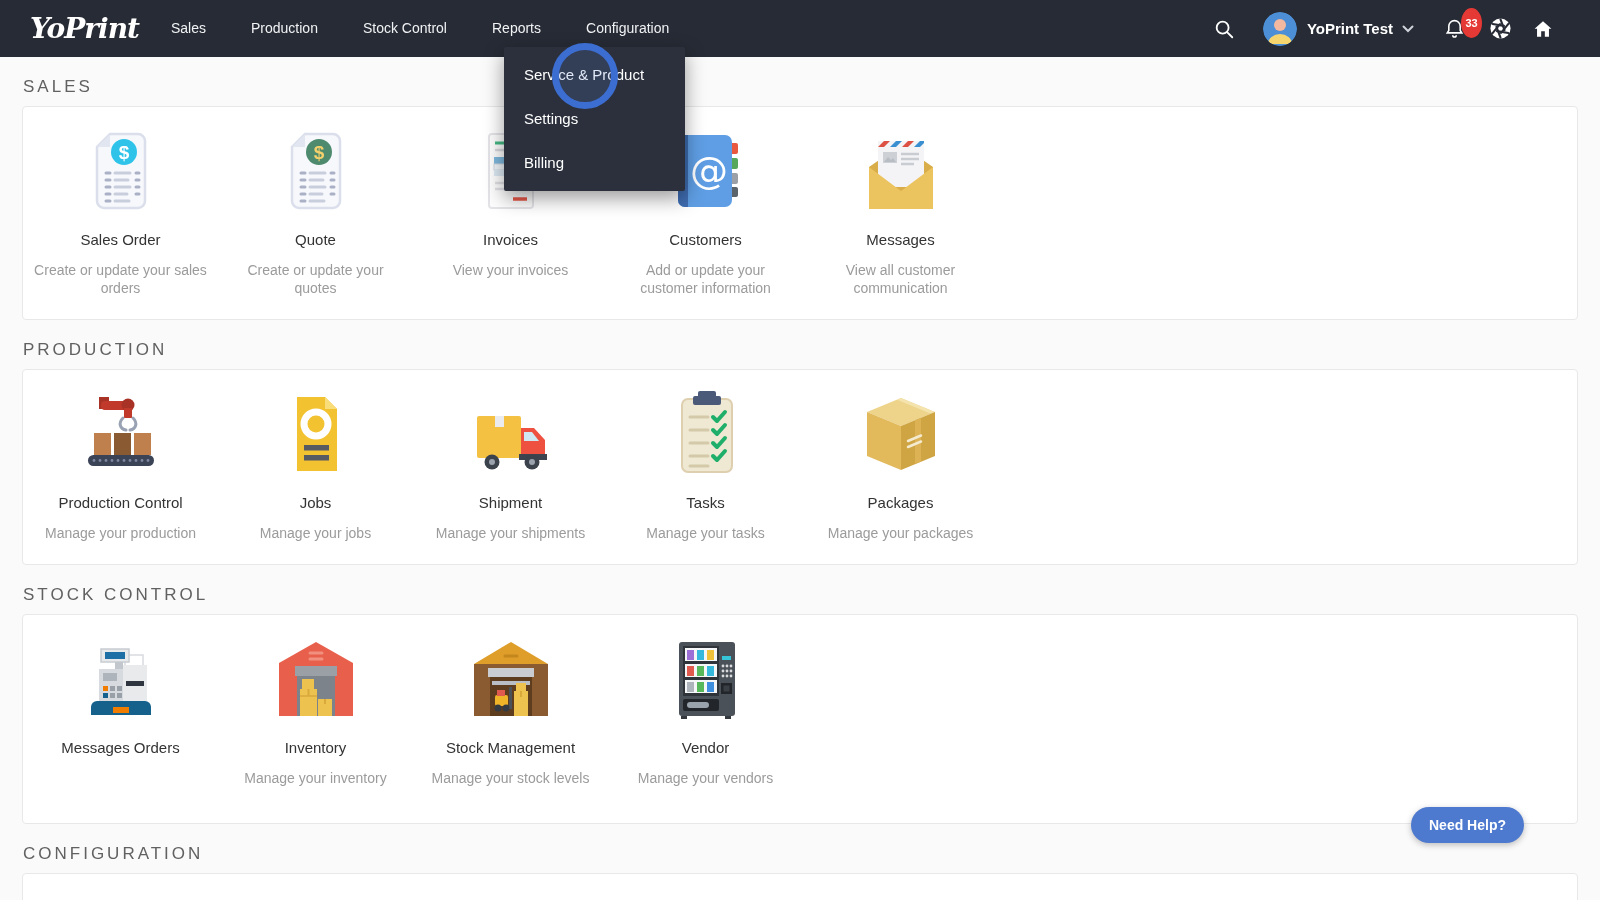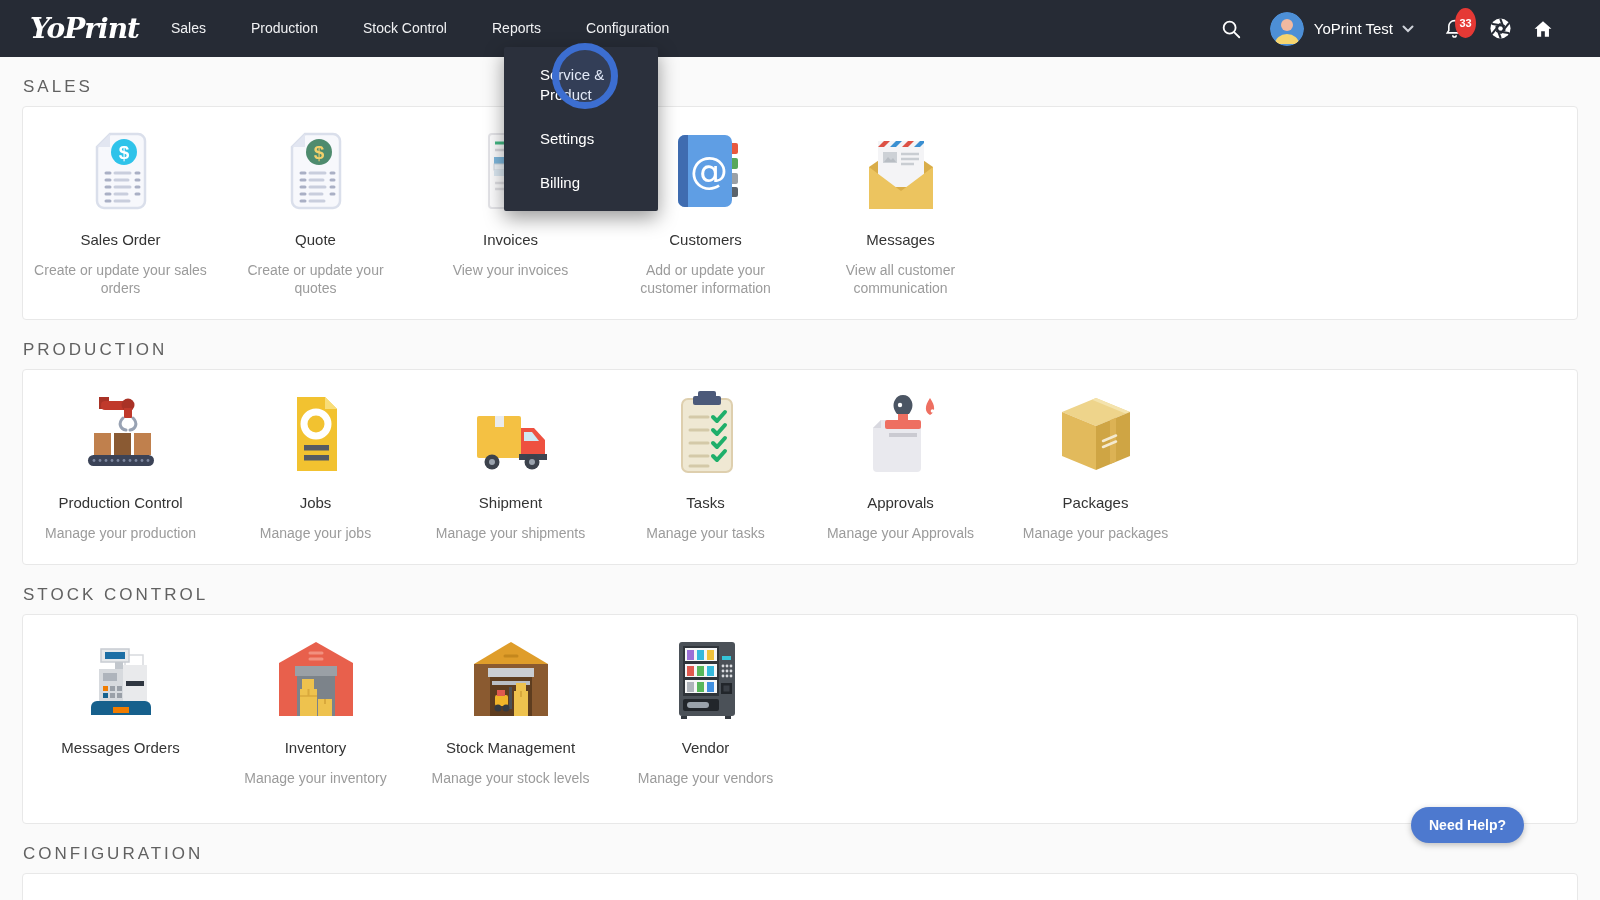--- a/index.html
+++ b/index.html
@@ -10,31 +10,31 @@
   .nav { height:57px; background:#262b35; display:flex; align-items:center;
          padding:0 46px 0 30px; position:relative; z-index:5; }
   .logo { color:#fff; font-family:"DejaVu Serif",serif; font-style:italic; font-weight:bold;
           font-size:28px; margin-right:32px; letter-spacing:-1px; cursor:pointer; }
   .nav-items { display:flex; gap:45px; }
   .nav-item { color:#f1f2f4; font-size:14px; font-weight:500; cursor:pointer; line-height:57px; }
   .nav-right { margin-left:auto; display:flex; align-items:center; }
   .icon-btn { display:flex; align-items:center; justify-content:center; cursor:pointer; }
   .search-btn { margin-right:28px; }
   .avatar { width:34px; height:34px; border-radius:50%; overflow:hidden; }
-  .user-name { color:#fff; font-size:15px; font-weight:400; margin:0 9px 0 10px; }
+  .user-name { color:#fff; font-size:15px; font-weight:700; margin:0 9px 0 10px; }
   .chev { margin-right:30px; }
   .bell-wrap { position:relative; margin-right:24px; }
-  .badge { position:absolute; top:-10px; left:11px; background:#e53935; color:#fff;
+  .badge { position:absolute; top:-10px; left:17px; background:#e53935; color:#fff;
            font-size:11px; font-weight:700; min-width:21px; height:30px; border-radius:50%;
            display:flex; align-items:center; justify-content:center; padding:0 3px; }
   .aperture { margin-right:20px; }
 
   
-  .menu { position:absolute; top:47px; left:504px; width:154px; background:#2b303c;
-          box-shadow:0 7px 20px rgba(0,0,0,.4); padding:6px 16px; z-index:10; border-radius:2px; }
+  .menu { position:absolute; top:47px; left:504px; width:181px; background:#2b303c;
+          box-shadow:0 7px 20px rgba(0,0,0,.4); padding:6px 0; z-index:10; border-radius:2px; }
   .menu-item { padding:12px 20px; color:#fff; font-size:15px; font-weight:500;
                cursor:pointer; line-height:20px; }
   .focus-ring { position:absolute; left:552px; top:43px; width:66px; height:66px;
                 border:7px solid #3c6ed1; border-radius:50%;
                 background:rgba(90,125,210,.18); z-index:11; pointer-events:none; }
 
   
   .main { padding:0 22px; }
   .section-title { font-size:17px; letter-spacing:3px; color:#616161; font-weight:400;
                    margin:20px 0 9px 1px; }
@@ -342,37 +342,20 @@
             <g stroke="#1faf6a" stroke-width="4" fill="none" stroke-linecap="round" stroke-linejoin="round">
               <path d="M57 33 l4 4 l8 -9"></path>
               <path d="M57 46 l4 4 l8 -9"></path>
               <path d="M57 59 l4 4 l8 -9"></path>
               <path d="M57 72 l4 4 l8 -9"></path>
             </g>
           </svg>
       </div>
       <div class="tile-title">Tasks</div>
       <div class="tile-desc">Manage your tasks</div>
-    </div>
-    <div class="tile">
-      <div class="tile-icon">
-        <svg viewBox="0 0 100 100">
-            <path d="M30 36 H66 a4 4 0 0 1 4 4 V84 a4 4 0 0 1 -4 4 H26 a4 4 0 0 1 -4 -4 V44 Z" fill="#e9e9ee"></path>
-            <path d="M30 36 L22 44 H30 Z" fill="#d8d8df"></path>
-            <path d="M44 16 a9 9 0 0 1 16 0 c3 5 1 10 -2 14 H46 c-3 -4 -5 -9 -2 -14 Z" fill="#4b5563"></path>
-            <circle cx="49" cy="21" r="2.2" fill="#fff"></circle>
-            <rect x="47" y="30" width="10" height="8" fill="#ee6f61"></rect>
-            <rect x="34" y="36" width="36" height="9" rx="2" fill="#ee6f61"></rect>
-            <rect x="38" y="49" width="28" height="4" fill="#cacad1"></rect>
-            <path d="M79 14 c5.5 8 5.5 14 0 17 c-5.5 -3 -5.5 -9 0 -17 Z" fill="#ee6f61"></path>
-            <circle cx="81.5" cy="27" r="1.8" fill="#fff"></circle>
-          </svg>
-      </div>
-      <div class="tile-title">Approvals</div>
-      <div class="tile-desc">Manage your Approvals</div>
     </div>
     <div class="tile">
       <div class="tile-icon">
         <svg viewBox="0 0 100 100">
             <path d="M50 14 L84 28 L50 42 L16 28 Z" fill="#eed48b"></path>
             <path d="M46 15.7 L80 29.7 L84 28 L50 14 Z" fill="#f4e3ad"></path>
             <path d="M16 28 L50 42 V86 L16 72 Z" fill="#e2ba5c"></path>
             <path d="M84 28 L50 42 V86 L84 72 Z" fill="#cfa544"></path>
             <path d="M64 36.2 V80 l6 -2.5 V33.7 Z" fill="#dcb254"></path>
             <g stroke="#f4ead0" stroke-width="2.5" stroke-linecap="round">

